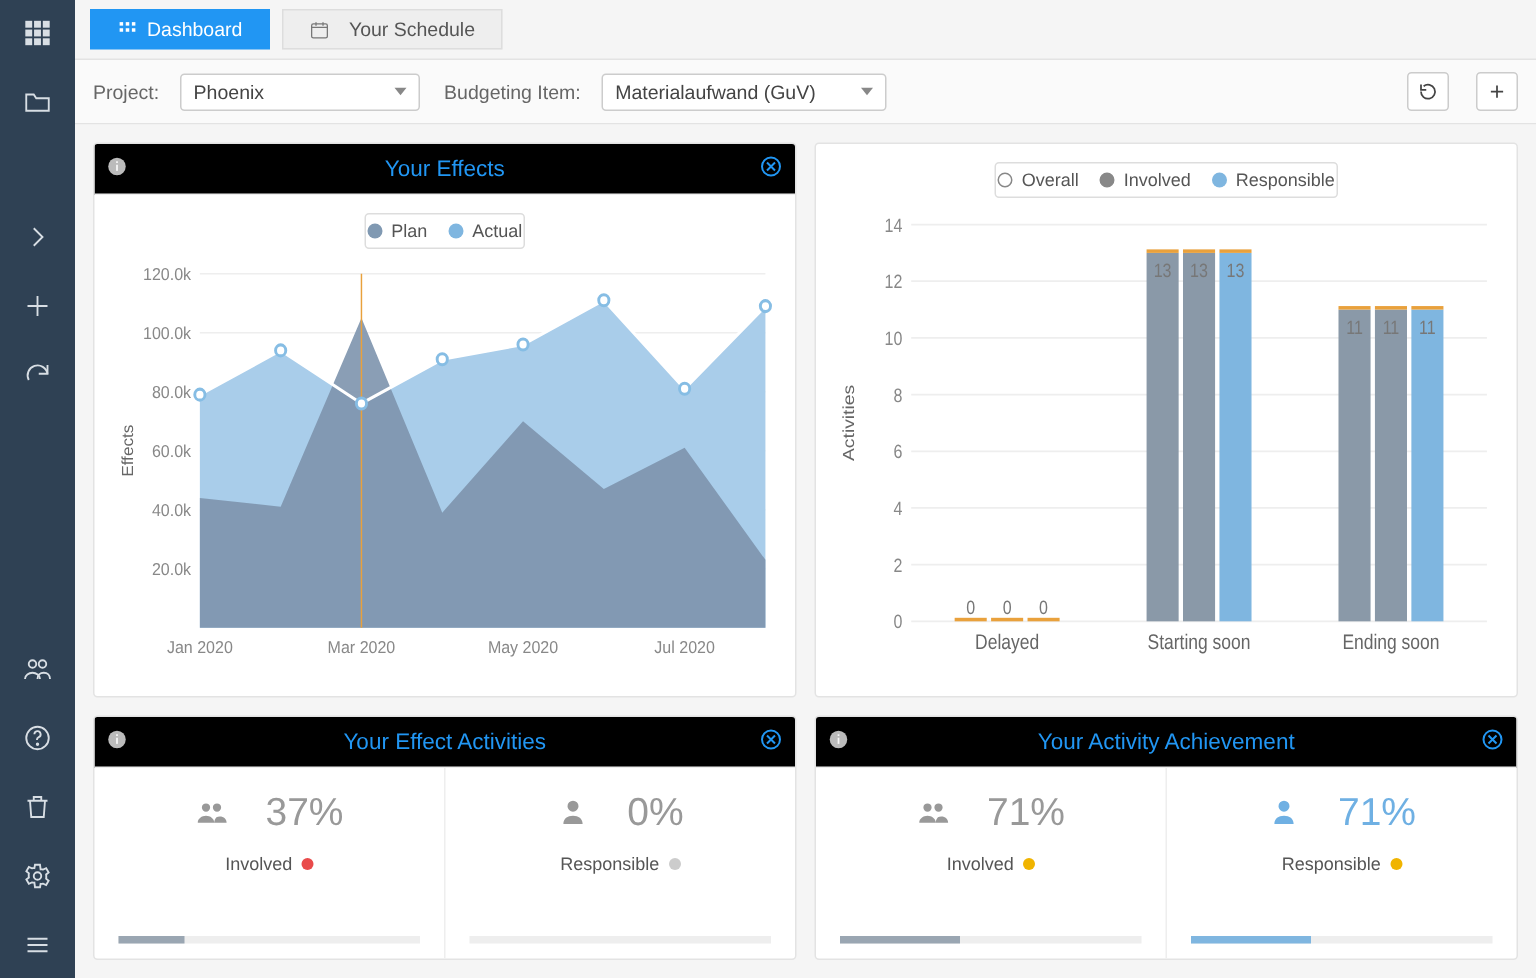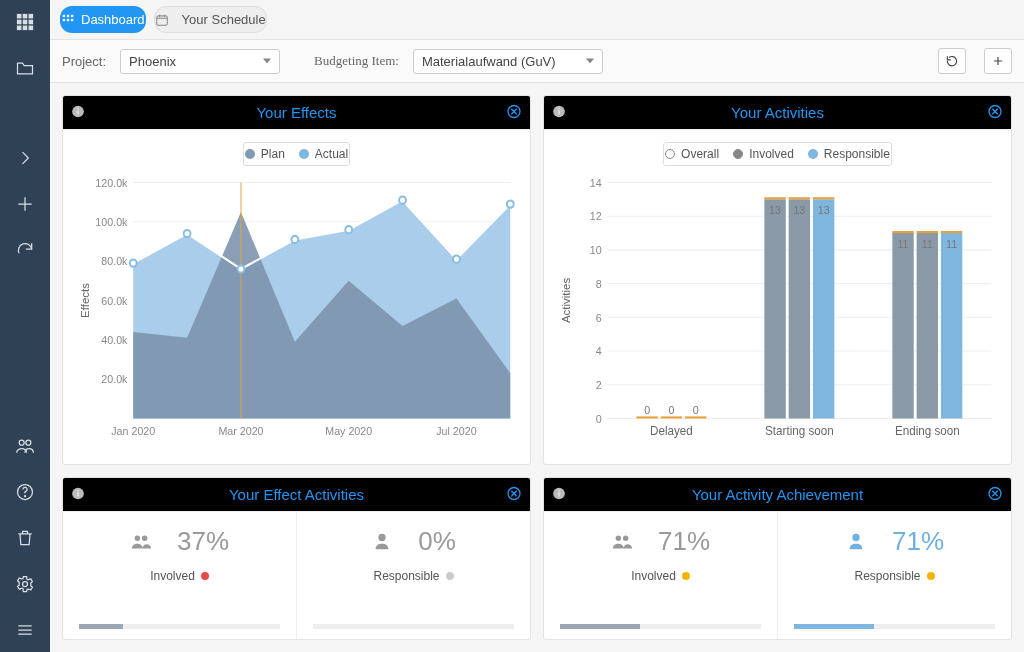--- a/index.html
+++ b/index.html
@@ -9,21 +9,21 @@
   
   .rail { width: 50px; background: #2f4154; display: flex; flex-direction: column; align-items: center; padding: 6px 0; gap: 14px; }
   .rail-spacer { flex: 1; }
   .rail-icon { width: 40px; height: 32px; display: flex; align-items: center; justify-content: center; color: #d8dee4; cursor: pointer; }
   .rail-icon svg { width: 20px; height: 20px; stroke: currentColor; fill: none; stroke-width: 1.5; }
 
   
   .main { flex: 1; display: flex; flex-direction: column; overflow: hidden; }
 
   .topbar { display: flex; align-items: center; gap: 8px; padding: 6px 10px; background: #f5f5f5; border-bottom: 1px solid #e3e3e3;}
-  .tab-btn { display: inline-flex; align-items: center; gap: 6px; padding: 5px 0; border-radius: 12px; font-size: 13px; cursor: pointer; border: 1px solid transparent;}
+  .tab-btn { display: inline-flex; align-items: center; gap: 6px; padding: 5px 17px; border-radius: 0; font-size: 13px; cursor: pointer; border: 1px solid transparent;}
   .tab-primary { background: #2196f3; color: #fff; }
   .tab-secondary { background: #eee; border:1px solid #ddd; color:#555;gap:13px; }
   .tab-btn svg { width:14px; height:14px; }
 
   .filterbar { display:flex; align-items:center; gap:14px; padding:8px 12px; background:#fafafa; border-bottom:1px solid #e3e3e3; }
   .filterbar .lbl { color:#666; }
   .sel { position:relative; background:#fff; border:1px solid #ccc; border-radius:3px; padding:4px 26px 4px 8px; min-width:160px; cursor:pointer; font-size:13px; color:#444;}
   .sel.wide { min-width:190px; }
   .sel::after { content:""; position:absolute; right:8px; top:50%; width:0;height:0; border-left:4px solid transparent; border-right:4px solid transparent; border-top:5px solid #888; transform:translateY(-50%);}
   .filterbar .spacer { flex:1; }
@@ -157,21 +157,21 @@
           <rect x="3" y="5" width="18" height="16" rx="2"></rect>
           <path d="M3 9h18M8 3v4M16 3v4"></path>
         </svg>
       <span>Your Schedule</span>
     </div>
   </div>
 
   <div class="filterbar">
     <span class="lbl">Project:</span>
     <div class="sel"><span>Phoenix</span></div>
-    <span class="lbl" style="margin-left:20px;font-family:Liberation Serif, serif;">Budgeting Item:</span>
+    <span class="lbl" style="margin-left:2px;">Budgeting Item:</span>
     <div class="sel wide"><span>Materialaufwand (GuV)</span></div>
     <div class="spacer"></div>
     <div class="icon-btn">
         <svg viewBox="0 0 24 24">
           <path d="M4 12a8 8 0 1 0 3-6"></path>
           <path d="M4 4v6h6"></path>
         </svg>
       </div>
     <div class="icon-btn">
         <svg viewBox="0 0 24 24">
@@ -234,32 +234,20 @@
             <circle cx="283.7142857142857" cy="55.19999999999999" r="3.5" fill="#fff" stroke="#86bde4" stroke-width="2"></circle>
             <circle cx="339.14285714285717" cy="26.94999999999999" r="3.5" fill="#fff" stroke="#86bde4" stroke-width="2"></circle>
             <circle cx="394.57142857142856" cy="83.44999999999999" r="3.5" fill="#fff" stroke="#86bde4" stroke-width="2"></circle>
             <circle cx="450" cy="30.71666666666667" r="3.5" fill="#fff" stroke="#86bde4" stroke-width="2"></circle>
             <text class="axis-label" transform="translate(16 123) rotate(-90)" text-anchor="middle">Effects</text>
           </svg>
       </div>
     </section>
 
     <section class="panel">
-      <div class="panel-head">
-        <span class="info"><svg width="14" height="14" viewBox="0 0 24 24" fill="currentColor">
-              <circle cx="12" cy="12" r="10"></circle>
-              <rect x="11" y="10" width="2" height="7" fill="#f7f7f7"></rect>
-              <rect x="11" y="6" width="2" height="2" fill="#f7f7f7"></rect>
-            </svg></span>
-        <span>Your Activities</span>
-        <span class="closer"><svg width="16" height="16" viewBox="0 0 24 24" fill="none" stroke="currentColor" stroke-width="2">
-              <circle cx="12" cy="12" r="9"></circle>
-              <path d="M8 8l8 8M16 8l-8 8"></path>
-            </svg></span>
-      </div>
       <div class="panel-body">
         <div class="legend-box">
           <span class="legend-item">
               <span class="radio"></span>
               <span>Overall</span>
             </span>
           <span class="legend-item">
               <span class="radio on"></span>
               <span>Involved</span>
             </span>

